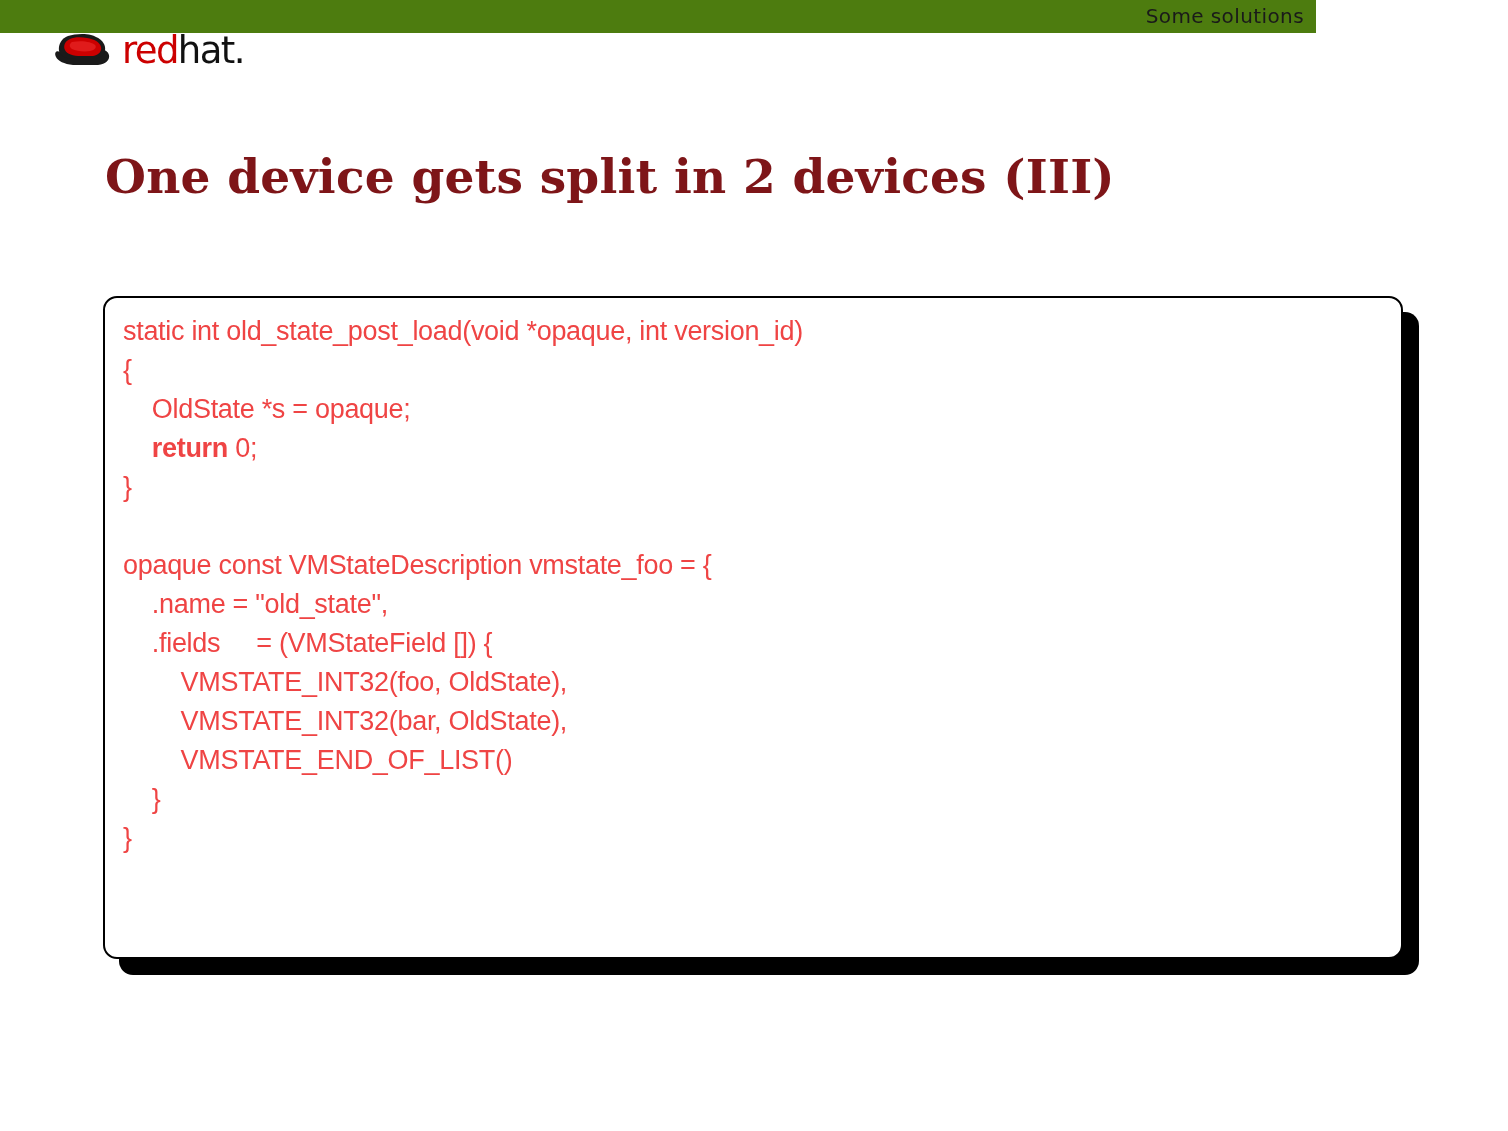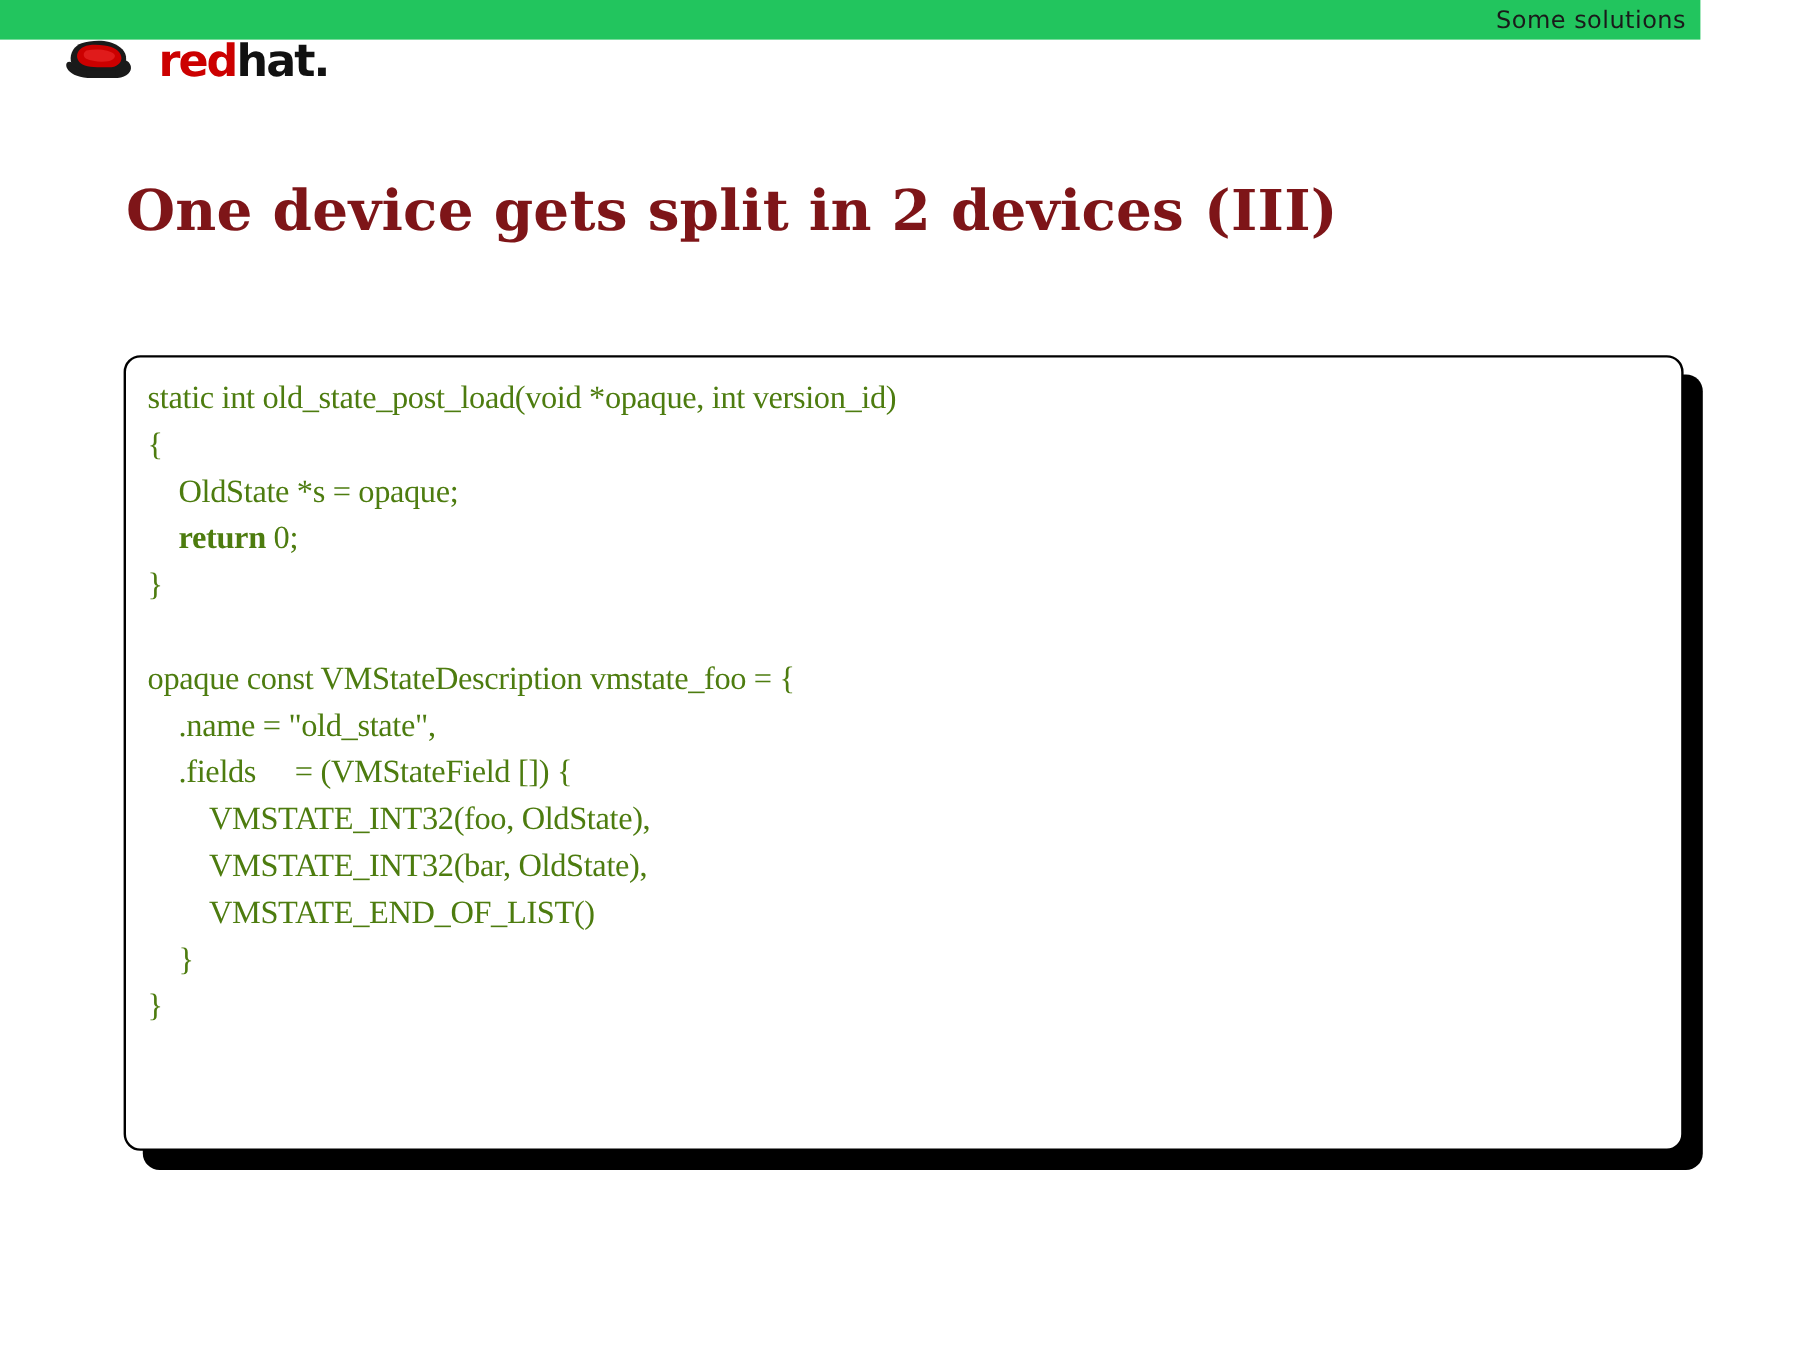--- a/index.html
+++ b/index.html
@@ -13,23 +13,23 @@
     font-family: "DejaVu Sans", sans-serif;
     overflow: hidden;
     position: relative;
   }
 
   
   #header-bar {
     position: absolute;
     left: 0;
     top: 0;
-    width: 1417px;
+    width: 1316px;
     height: 33px;
-    background: #22c55e;
+    background: #4d7c0f;
   }
   #header-section-title {
     position: absolute;
     right: 12px;
     top: 4px;
     font-size: 20px;
     color: #1a1a1a;
     font-family: "DejaVu Sans", sans-serif;
     letter-spacing: 0.4px;
     white-space: nowrap;
@@ -46,27 +46,26 @@
   }
   #shadowman-icon {
     position: relative;
     width: 72px;
     height: 44px;
     margin-right: 4px;
   }
   #shadowman-icon svg { display: block; }
   #brand-wordmark {
     font-family: "DejaVu Sans", sans-serif;
-    font-weight: bold;
+    font-weight: normal;
     font-size: 37px;
     line-height: 37px;
     letter-spacing: -1.6px;
     margin-bottom: 1px;
     white-space: nowrap;
-    margin-left: 10px;
   }
   #brand-wordmark .wm-red { color: #cc0000; }
   #brand-wordmark .wm-black { color: #111111; }
   #brand-wordmark .wm-dot { color: #111111; }
 
   
   #slide-title {
     position: absolute;
     left: 105px;
     top: 118px;
@@ -106,24 +105,24 @@
     border: 2px solid #000000;
     border-radius: 14px;
     box-sizing: border-box;
     overflow: hidden;
   }
   #code-listing {
     position: absolute;
     left: 18px;
     top: 14px;
     margin: 0;
-    font-family: Liberation Serif, serif;
+    font-family: Liberation Sans, sans-serif;
     font-size: 27px;
     line-height: 39px;
-    color: #4d7c0f;
+    color: #ef4444;
     white-space: pre;
     letter-spacing: -0.3px;
   }
   #code-listing .kw {
     font-weight: bold;
   }
   #code-listing .ln {
     display: block;
     min-height: 39px;
   }

